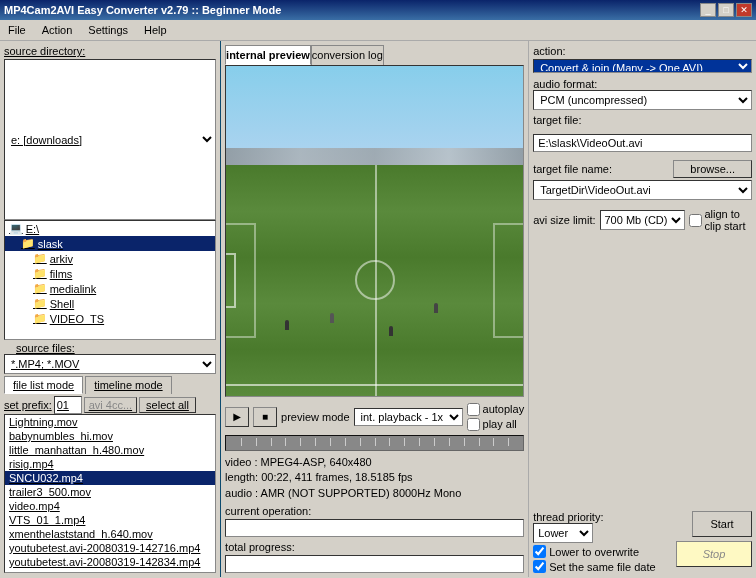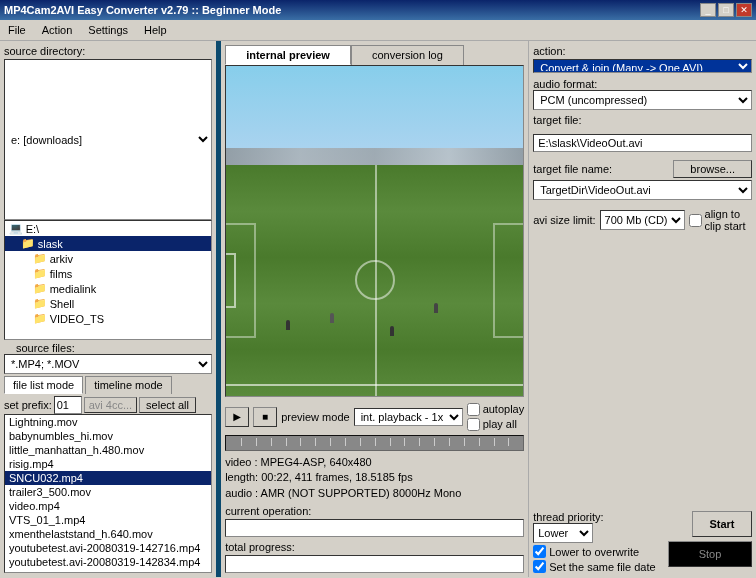--- a/index.html
+++ b/index.html
@@ -40,21 +40,22 @@
       height: calc(578px - 20px - 22px);
     }
 
     
     .left-panel {
       width: 228px;
       padding: 4px;
       display: flex;
       flex-direction: column;
       gap: 0;
-      border-right: 5px solid #0c4a6e;
+      border-right: 1px solid #0c4a6e;
+      text-decoration: underline;
     }
 
     .section-label { color: #000; margin-bottom: 2px; }
     .source-dir-select {
       flex: 1;
       background: white;
       border: 1px inset #888;
       padding: 1px 2px;
       height: 20px;
     }
@@ -136,21 +137,21 @@
     
     .center-panel {
       flex: 1;
       display: flex;
       flex-direction: column;
       padding: 4px;
     }
 
     .preview-tabs { display: flex; gap: 0; margin-bottom: 0; }
     .preview-tab {
-      padding: 3px 20px;
+      padding: 3px 0;
       border: 1px solid #888;
       background: #d4d0c8;
       cursor: pointer;
       border-bottom: none;
     }
     .preview-tab.active {
       background: #fff;
       border-bottom: 1px solid #fff;
       font-weight: bold;
     }
@@ -341,29 +342,30 @@
       flex-direction: column;
       gap: 4px;
       align-items: flex-end;
     }
     .start-btn {
       width: 60px;
       height: 26px;
       border: 1px outset #888;
       background: #d4d0c8;
       cursor: pointer;
-      font-weight: bold;
+      font-weight: normal;
     }
     .stop-btn-main {
-      width: 84px;
+      width: 76px;
       height: 26px;
       border: 1px outset #888;
-      background: #000000;
+      background: #fef9c3;
       cursor: pointer;
       color: #888;
+      font-style: italic;
     }
 
     .prompt-checkbox-row {
       display: flex; align-items: center; gap: 3px; margin-top: 2px;
     }
     .same-date-checkbox-row {
       display: flex; align-items: flex-end; gap: 3px; margin-top: 2px;
     }
 
     select { cursor: pointer; }

